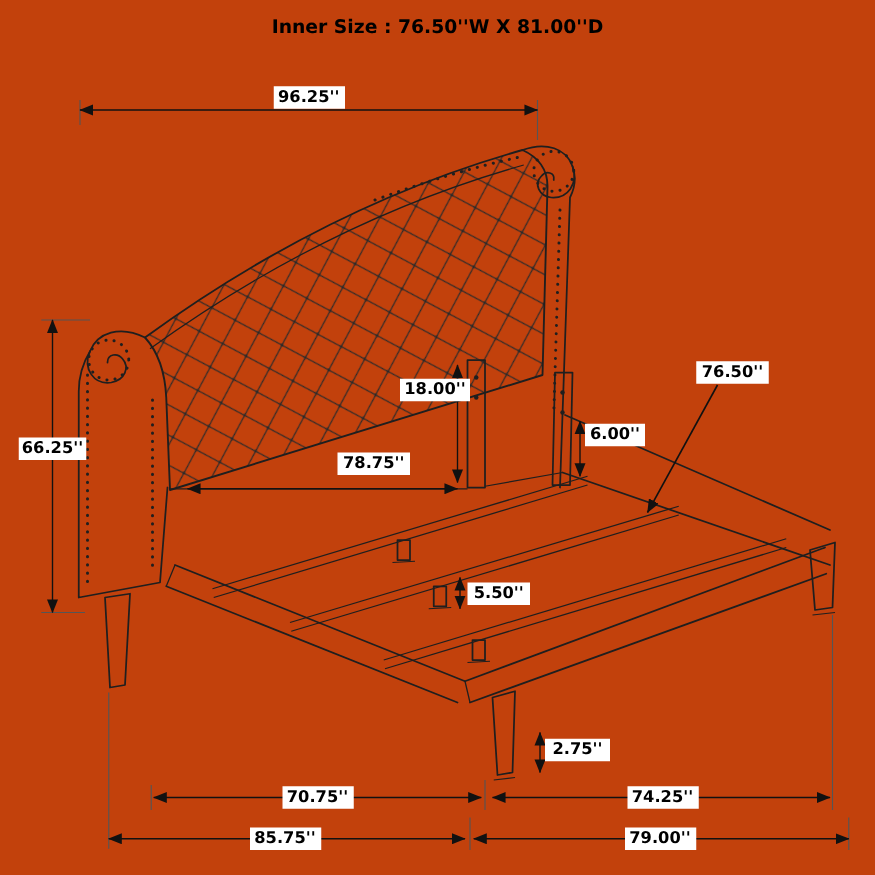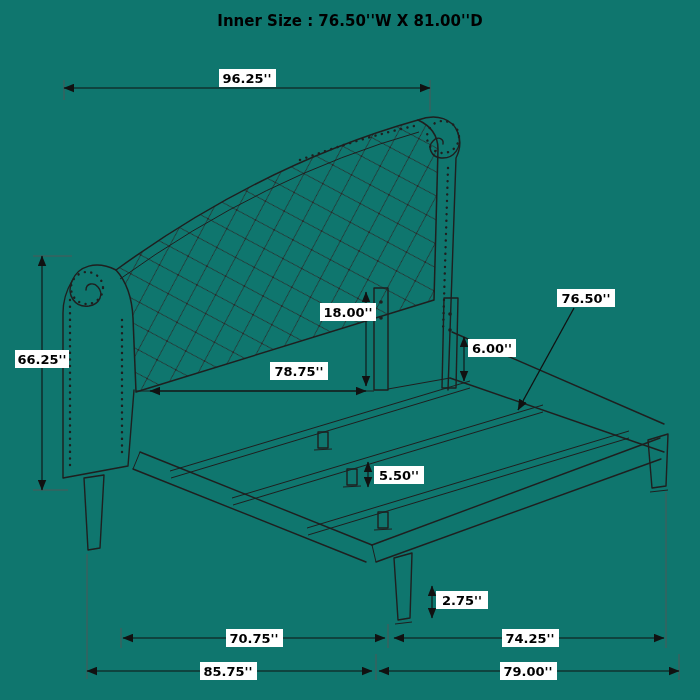--- a/index.html
+++ b/index.html
@@ -1,17 +1,17 @@
 <!DOCTYPE html>
 <html><head>
 <meta charset="utf-8">
 <style>
   html,body{margin:0;padding:0;background:#ffffff;}
   body{width:700px;height:700px;font-family:"DejaVu Sans",sans-serif;}
-  .stage{position:relative;width:700px;height:700px;background:#0f766e;overflow:hidden;}
+  .stage{position:relative;width:700px;height:700px;background:#c2410c;overflow:hidden;}
   svg{display:block;}
   .draw{stroke:#1f1f1f;stroke-width:1.4;fill:none;stroke-linejoin:round;stroke-linecap:round;}
   .thin{stroke:#1f1f1f;stroke-width:1;fill:none;}
   .tuft-fill{fill:url(#tuftp);stroke:#1f1f1f;stroke-width:1.5;stroke-linejoin:round;}
   .nail{stroke:#1f1f1f;stroke-width:2.4;stroke-dasharray:0.1 6.5;stroke-linecap:round;fill:none;}
   .hole{fill:#1f1f1f;stroke:none;}
   .dimline{stroke:#111;stroke-width:1.1;fill:none;marker-start:url(#arrow);marker-end:url(#arrow);}
   .extline{stroke:#555;stroke-width:0.9;fill:none;}
   .leader{stroke:#111;stroke-width:1.3;fill:none;marker-end:url(#arrow);}
   .lblbg{fill:#ffffff;stroke:none;}

